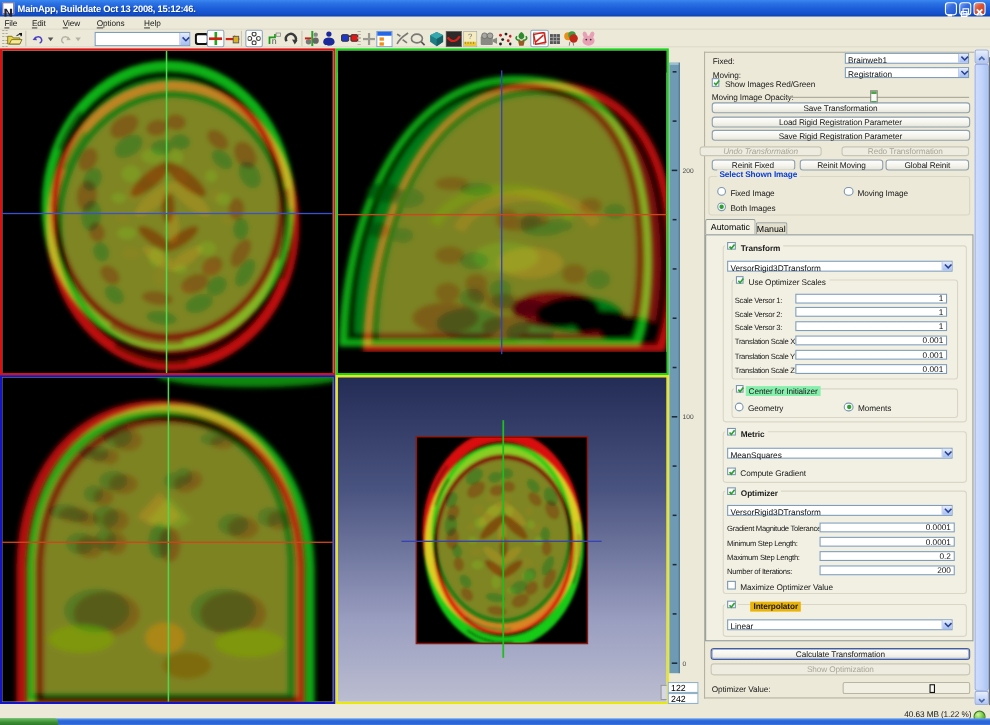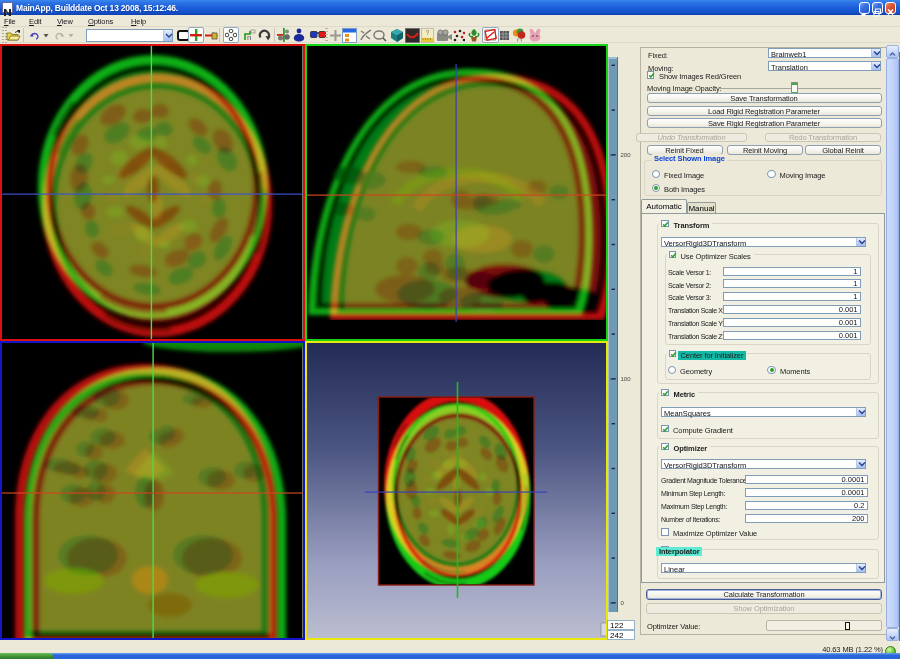--- a/index.html
+++ b/index.html
@@ -561,21 +561,21 @@
 <div class="cmb" style="left:768px;top:47.5px;width:113px;height:10px;">
     <span class="t">Brainweb1</span>
     <span class="b">
       <svg width="8" height="8" style="position:absolute;left:0.5px;top:1.5px;">
         <path d="M1 1.5 L4 4.5 L7 1.5" fill="none" stroke="#27408f" stroke-width="1.4"></path>
       </svg>
     </span>
   </div>
 <div class="lbl" style="left:648px;top:63.5px;">Moving:</div>
 <div class="cmb" style="left:768px;top:60.5px;width:113px;height:10px;">
-    <span class="t">Translation</span>
+    <span class="t">Registration</span>
     <span class="b">
       <svg width="8" height="8" style="position:absolute;left:0.5px;top:1.5px;">
         <path d="M1 1.5 L4 4.5 L7 1.5" fill="none" stroke="#27408f" stroke-width="1.4"></path>
       </svg>
     </span>
   </div>
 <div class="cb" style="left:646.5px;top:71px;">
     <svg width="9" height="9">
       <path d="M2.2 4.2 L3.8 6 L6.8 2.2" fill="none" stroke="#2da12d" stroke-width="1.5"></path>
     </svg>
@@ -593,21 +593,21 @@
 <div class="btn " style="left:727px;top:145px;width:76px;height:10px;line-height:9px;">Reinit Moving</div>
 <div class="btn " style="left:805px;top:145px;width:76px;height:10px;line-height:9px;">Global Reinit</div>
 <div class="gb" style="left:644px;top:160px;width:238px;height:36px;background:transparent;"></div>
 <div class="lbl" style="left:652px;top:153.5px;color:#0a40d8;background:#ece9d8;padding:0 2px;"><b>Select Shown Image</b></div>
 <div class="rad " style="left:651.5px;top:169.5px;"></div>
 <div class="lbl" style="left:664px;top:171px;">Fixed Image</div>
 <div class="rad " style="left:767px;top:169.5px;"></div>
 <div class="lbl" style="left:779.5px;top:171px;">Moving Image</div>
 <div class="rad on" style="left:651.5px;top:183.5px;"></div>
 <div class="lbl" style="left:664px;top:185px;">Both Images</div>
-<div class="abs" style="left:687px;top:202px;width:29px;height:11px;border:1px solid #919b9c;border-bottom:none;border-radius:2px 2px 0 0;background:#e2dfcd;font-size:8px;text-align:center;line-height:11px;">Manual</div>
+<div class="abs" style="left:687px;top:202px;width:29px;height:11px;border:1px solid #919b9c;border-bottom:none;border-radius:2px 2px 0 0;background:#e2dfcd;font-size:8px;line-height:11px;">Manual</div>
 <div class="abs" style="left:641px;top:199px;width:46px;height:14px;border:1px solid #919b9c;border-bottom:none;border-radius:2px 2px 0 0;background:#f2f0e3;font-size:8px;text-align:center;line-height:13px;">Automatic</div>
 <div class="abs" style="left:641px;top:212.5px;width:244px;height:370px;border:1px solid #919b9c;background:#f2f0e3;"></div>
 <div class="gb" style="left:657px;top:223px;width:222px;height:161px;background:transparent;"></div>
 <div class="cb" style="left:661px;top:219.5px;box-shadow:0 0 0 2px #f2f0e3;">
     <svg width="9" height="9">
       <path d="M2.2 4.2 L3.8 6 L6.8 2.2" fill="none" stroke="#2da12d" stroke-width="1.5"></path>
     </svg>
   </div>
 <div class="lbl" style="left:670.5px;top:220.5px;background:#f2f0e3;padding:0 3px;"><b>Transform</b></div>
 <div class="cmb" style="left:661px;top:236.5px;width:205px;height:10px;">
@@ -636,21 +636,21 @@
 <div class="lbl" style="left:668px;top:319.0px;"><span class="rl">Translation Scale Y:</span></div>
 <div class="fld" style="left:722.5px;top:317.5px;width:138px;height:9px;line-height:7px;">0.001</div>
 <div class="lbl" style="left:668px;top:332.0px;"><span class="rl">Translation Scale Z:</span></div>
 <div class="fld" style="left:722.5px;top:330.5px;width:138px;height:9px;line-height:7px;">0.001</div>
 <div class="gb" style="left:665px;top:353px;width:206px;height:27px;background:transparent;"></div>
 <div class="cb" style="left:668.5px;top:349.5px;box-shadow:0 0 0 2px #f2f0e3;">
     <svg width="9" height="9">
       <path d="M2.2 4.2 L3.8 6 L6.8 2.2" fill="none" stroke="#2da12d" stroke-width="1.5"></path>
     </svg>
   </div>
-<div class="lbl" style="left:677.5px;top:350.5px;background:#14b8a6;padding:0 3px;">Center for Initializer</div>
+<div class="lbl" style="left:677.5px;top:350.5px;background:#86efac;padding:0 3px;">Center for Initializer</div>
 <div class="rad " style="left:667.5px;top:365.5px;"></div>
 <div class="lbl" style="left:680px;top:367px;">Geometry</div>
 <div class="rad on" style="left:767px;top:365.5px;"></div>
 <div class="lbl" style="left:780px;top:367px;">Moments</div>
 <div class="gb" style="left:657px;top:392px;width:222px;height:47px;background:transparent;"></div>
 <div class="cb" style="left:661px;top:388.5px;box-shadow:0 0 0 2px #f2f0e3;">
     <svg width="9" height="9">
       <path d="M2.2 4.2 L3.8 6 L6.8 2.2" fill="none" stroke="#2da12d" stroke-width="1.5"></path>
     </svg>
   </div>
@@ -693,21 +693,21 @@
 <div class="lbl" style="left:661px;top:515.0px;"><span class="rl">Number of Iterations:</span></div>
 <div class="fld" style="left:744.5px;top:513.5px;width:123px;height:9px;line-height:7px;">200</div>
 <div class="cb" style="left:661px;top:528px;box-shadow:0 0 0 2px #f2f0e3;"></div>
 <div class="lbl" style="left:673px;top:529px;">Maximize Optimizer Value</div>
 <div class="gb" style="left:657px;top:549px;width:222px;height:30px;background:transparent;"></div>
 <div class="cb" style="left:661px;top:545.5px;box-shadow:0 0 0 2px #f2f0e3;">
     <svg width="9" height="9">
       <path d="M2.2 4.2 L3.8 6 L6.8 2.2" fill="none" stroke="#2da12d" stroke-width="1.5"></path>
     </svg>
   </div>
-<div class="lbl" style="left:656px;top:546.5px;background:#5eead4;padding:0 3px;"><b>Interpolator</b></div>
+<div class="lbl" style="left:682px;top:546.5px;background:#eab308;padding:0 3px;"><b>Interpolator</b></div>
 <div class="cmb" style="left:661px;top:562.5px;width:205px;height:10px;">
     <span class="t">Linear</span>
     <span class="b">
       <svg width="8" height="8" style="position:absolute;left:0.5px;top:1.5px;">
         <path d="M1 1.5 L4 4.5 L7 1.5" fill="none" stroke="#27408f" stroke-width="1.4"></path>
       </svg>
     </span>
   </div>
 <div class="btn " style="left:646px;top:588.5px;width:236px;height:11px;line-height:10px;border-color:#4a5c94;box-shadow:inset 0 0 0 1px #9db2dd;">Calculate Transformation</div>
 <div class="btn dis" style="left:646px;top:603px;width:236px;height:10.5px;line-height:9.5px;">Show Optimization</div>

